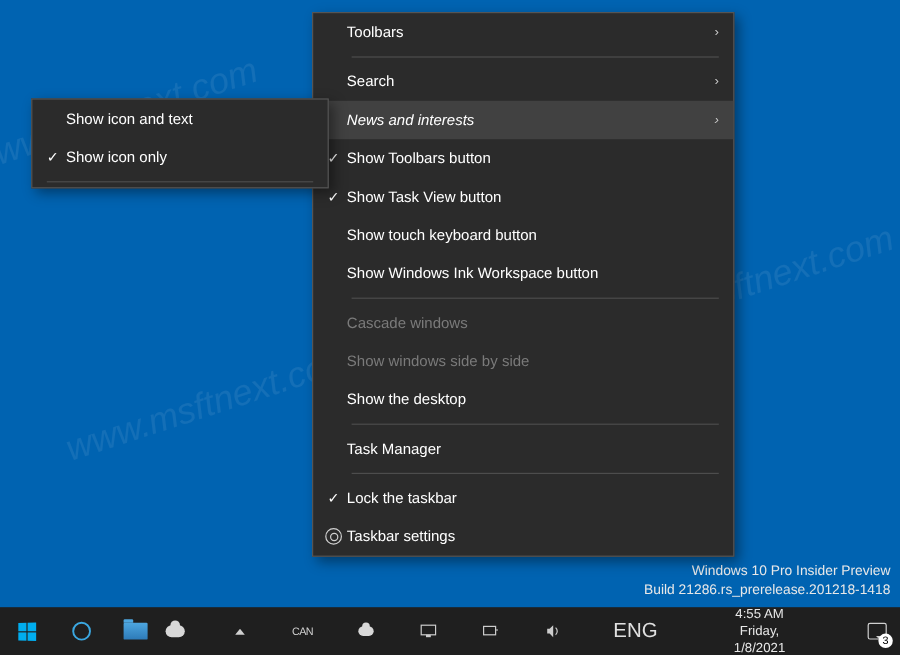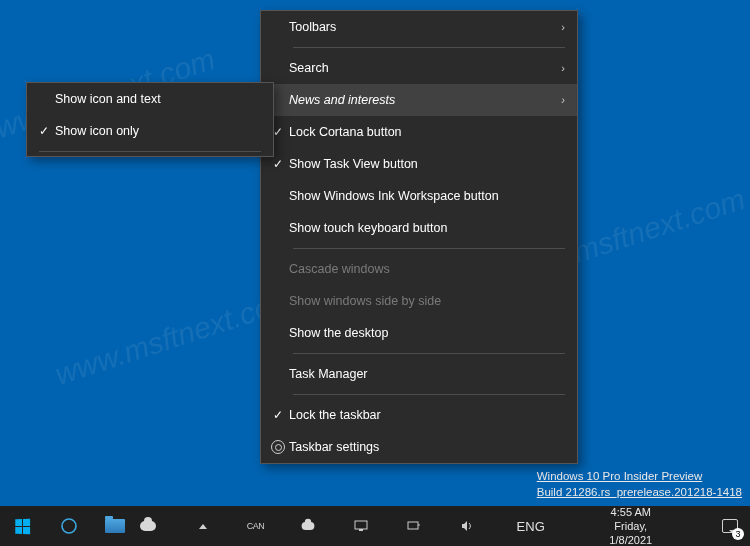--- a/index.html
+++ b/index.html
@@ -30,21 +30,21 @@
   .context-menu {
     position: absolute;
     background: #2b2b2b;
     color: #fff;
     border: 1px solid #555;
     box-shadow: 4px 4px 10px rgba(0,0,0,0.4);
   }
   .main-menu {
     top: 10px;
     left: 260px;
-    width: 318px;
+    width: 352px;
   }
   .sub-menu {
     top: 82px;
     left: 26px;
     width: 248px;
   }
 
   .menu-item {
     display: flex;
     align-items: center;
@@ -139,21 +139,21 @@
   }
   .tray-icon {
     width: 24px; height: 40px;
     display: flex; align-items: center; justify-content: center;
     color: #d0d0d0;
     font-size: 13px;
   }
   .tray-icon.narrow { width: 20px; }
   .tray-text {
     padding: 0 6px;
-    font-size: 13px;
+    font-size: 17px;
     color: #e0e0e0;
   }
   .clock {
     padding: 0 10px;
     text-align: center;
     font-size: 11px;
     line-height: 14px;
     color: #e8e8e8;
   }
   .action-center {
@@ -183,25 +183,24 @@
     width: 12px; height: 12px;
     font-size: 9px;
     line-height: 12px;
     text-align: center;
   }
 
   .build-info {
     position: absolute;
     right: 8px;
     bottom: 46px;
-    text-align: left;
+    text-align: right;
     font-size: 11.5px;
     color: #e8e8e8;
     line-height: 16px;
-    text-decoration: underline;
   }
 
   .chevron-up {
     width:0;height:0;
     border-left:4px solid transparent;
     border-right:4px solid transparent;
     border-bottom:5px solid #d0d0d0;
   }
   .cloud {
     width: 16px;
@@ -239,33 +238,33 @@
       <div class="menu-label">Search</div>
       <div class="menu-arrow">›</div>
     </div>
     <div class="menu-item hover">
       <div class="menu-check"></div>
       <div class="menu-label">News and interests</div>
       <div class="menu-arrow">›</div>
     </div>
     <div class="menu-item">
       <div class="menu-check">✓</div>
-      <div class="menu-label">Lock Cortana button</div>
+      <div class="menu-label">Show Toolbars button</div>
     </div>
     <div class="menu-item">
       <div class="menu-check">✓</div>
       <div class="menu-label">Show Task View button</div>
     </div>
     <div class="menu-item">
       <div class="menu-check"></div>
+      <div class="menu-label">Show touch keyboard button</div>
+    </div>
+    <div class="menu-item">
+      <div class="menu-check"></div>
       <div class="menu-label">Show Windows Ink Workspace button</div>
-    </div>
-    <div class="menu-item">
-      <div class="menu-check"></div>
-      <div class="menu-label">Show touch keyboard button</div>
     </div>
     <div class="separator"></div>
     <div class="menu-item disabled">
       <div class="menu-check"></div>
       <div class="menu-label">Cascade windows</div>
     </div>
     <div class="menu-item disabled">
       <div class="menu-check"></div>
       <div class="menu-label">Show windows side by side</div>
     </div>

